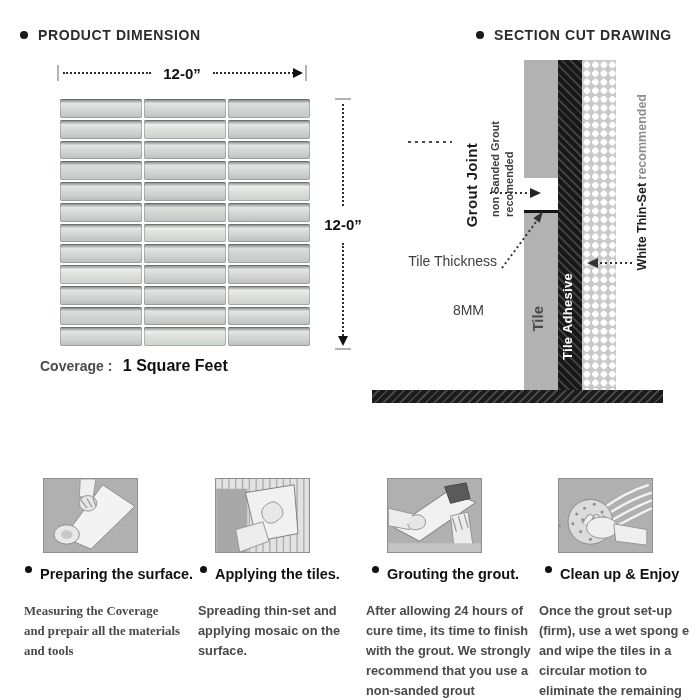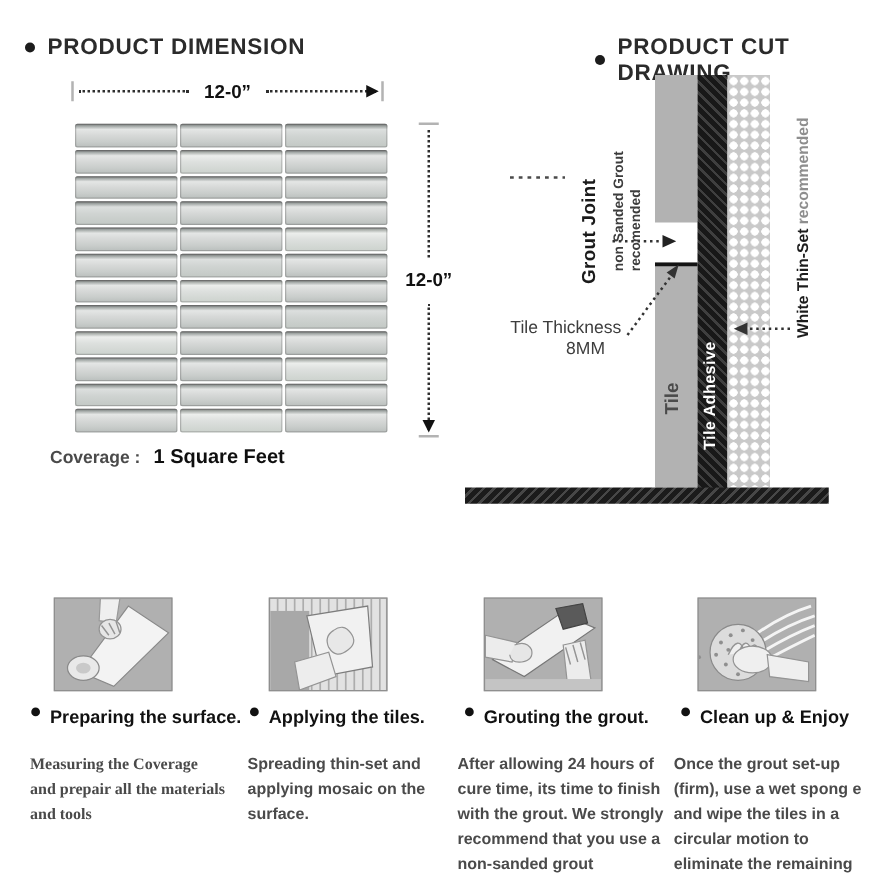--- a/index.html
+++ b/index.html
@@ -2,21 +2,21 @@
 <html><head>
 <meta charset="utf-8">
 <style>
   html,body{margin:0;padding:0;background:#fff;}
   #page{position:relative;width:700px;height:700px;background:#ffffff;overflow:hidden;
         font-family:"Liberation Sans","DejaVu Sans",sans-serif;}
 
   
   .sec-header{position:absolute;display:flex;align-items:center;gap:10px;}
   .sec-header .dot{width:8px;height:8px;border-radius:50%;background:#1c1c1c;flex:0 0 auto;}
-  .sec-header .txt{font-size:18px;font-weight:bold;color:#2b2b2b;letter-spacing:.6px;}
+  .sec-header .txt{font-size:14px;font-weight:bold;color:#2b2b2b;letter-spacing:.6px;}
 
   
   .h-dim{position:absolute;left:57px;top:64px;width:250px;height:18px;display:flex;align-items:center;}
   .h-dim .tick{width:2px;height:16px;background:#b3b3b3;}
   .h-dim .seg{flex:1;border-top:2px dotted #2e2e2e;margin:0 4px;position:relative;}
   .h-dim .label{font-size:15px;font-weight:bold;color:#111;padding:0 8px;white-space:nowrap;}
   .arrow-r{position:absolute;right:-2px;top:-6px;width:0;height:0;
            border-left:10px solid #111;border-top:5px solid transparent;border-bottom:5px solid transparent;}
   .v-dim{position:absolute;left:321px;top:98px;width:44px;height:252px;display:flex;flex-direction:column;align-items:center;}
   .v-dim .tick{height:2px;width:16px;background:#b3b3b3;}
@@ -53,21 +53,21 @@
   .grout-joint-label{left:463px;bottom:473px;font-size:15px;font-weight:bold;color:#1a1a1a;letter-spacing:.3px;}
   .nonsanded-label{left:488px;bottom:483px;font-size:11px;font-weight:bold;color:#3d3d3d;line-height:14px;white-space:normal;}
   .tile-label{left:529px;bottom:368px;font-size:15px;font-weight:bold;color:#4a4a4a;}
   .adhesive-label{left:560px;bottom:340px;font-size:13px;font-weight:bold;color:#ffffff;letter-spacing:.3px;}
   .thinset-label{left:635px;bottom:430px;font-size:12.5px;font-weight:bold;}
   .thinset-label .b{color:#1c1c1c;}
   .thinset-label .g{color:#8e8e8e;}
 
   .thickness-block{position:absolute;left:395px;top:253px;width:102px;text-align:right;
       font-size:14px;font-weight:normal;color:#3d3d3d;line-height:17px;}
-  .thickness-block .mm{padding-right:13px;}
+  .thickness-block .mm{padding-right:13px;margin-top:32px;}
 
   .sc-arrows{position:absolute;left:370px;top:50px;pointer-events:none;}
 
   
   .step-img{position:absolute;top:478px;width:95px;height:75px;border:1px solid #8f8f8f;box-sizing:border-box;background:#b4b4b4;}
   .step-head{position:absolute;top:566px;display:flex;align-items:flex-start;gap:8px;white-space:nowrap;}
   .step-head .dot{width:7px;height:7px;border-radius:50%;background:#111;flex:0 0 auto;}
   .step-head .txt{font-size:14.5px;font-weight:bold;color:#111;}
   .step-body{position:absolute;top:601px;font-size:12.8px;font-weight:bold;color:#4a4a4a;line-height:20px;}
 </style>
@@ -140,21 +140,21 @@
     <span class="tick"></span>
   </div>
 
   <div class="coverage">
     <span class="lab">Coverage :</span>
     <span class="val">1 Square Feet</span>
   </div>
 
   <div class="sec-header" style="left:476px;top:27px;">
     <span class="dot"></span>
-    <span class="txt">PRODUCT CUT DRAWING</span>
+    <span class="txt">SECTION CUT DRAWING</span>
   </div>
 
   <div class="bar tile-bar-upper"></div>
   <div class="bar tile-bar-lower"></div>
   <div class="bar adhesive-bar"></div>
   <div class="bar thinset-bar"></div>
   <div class="bar floor-bar"></div>
 
   <svg class="sc-arrows" width="330" height="360" viewBox="0 0 330 360">
     <line x1="38" y1="92" x2="82" y2="92" stroke="#4a4a4a" stroke-width="2" stroke-dasharray="3 4"></line>

